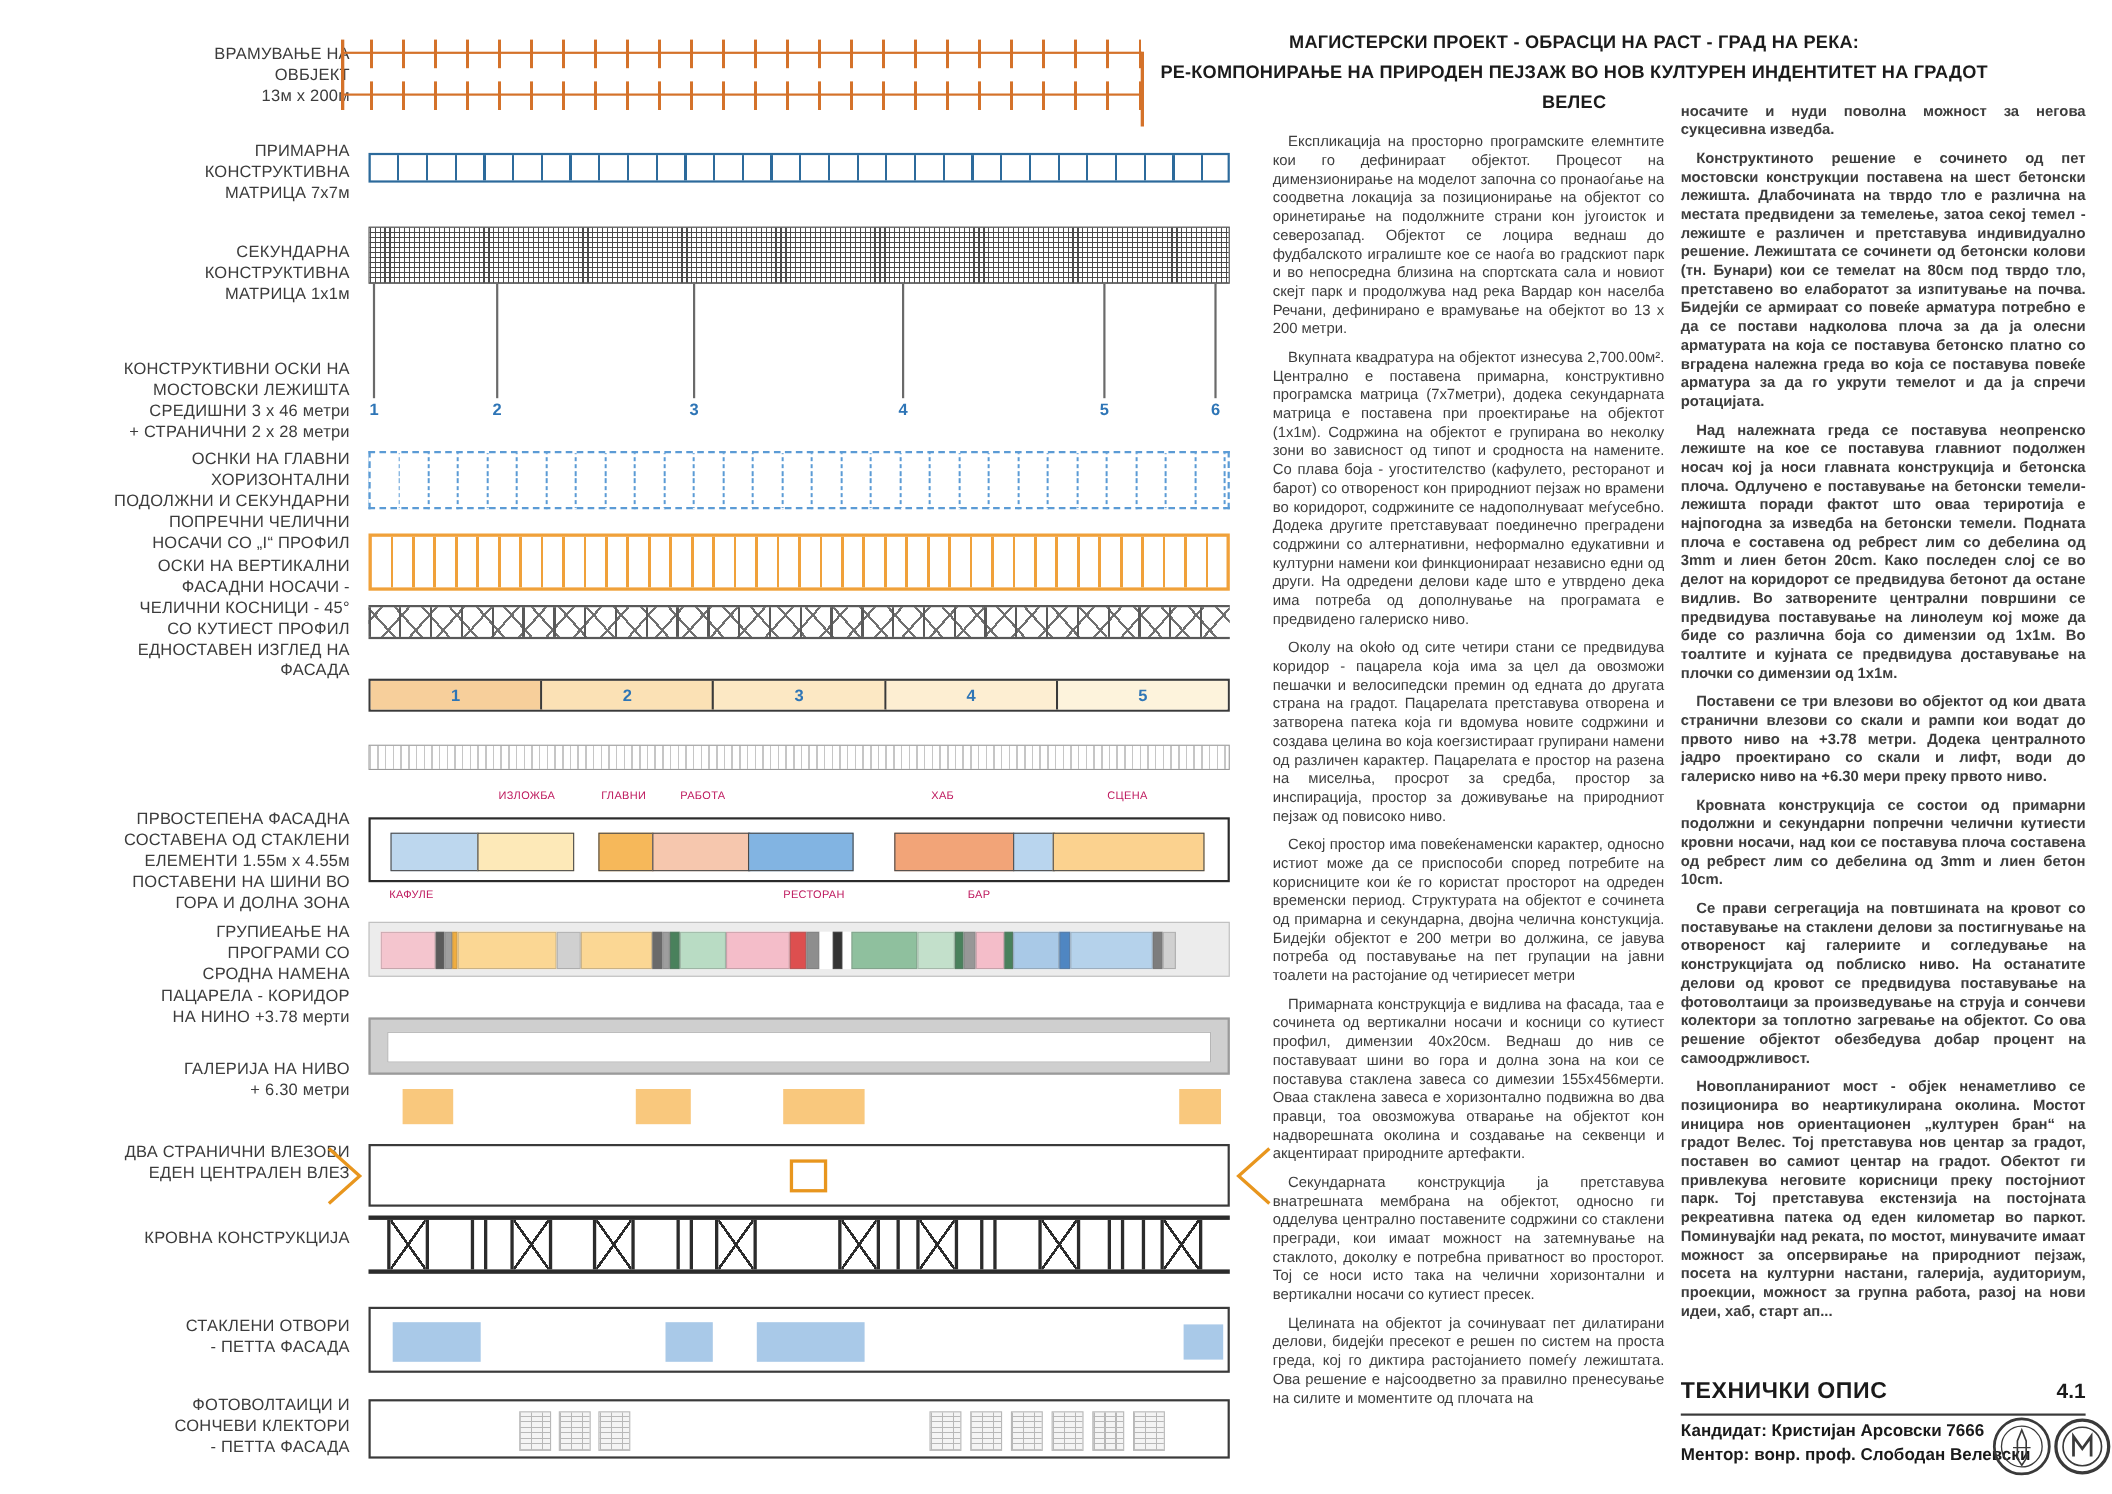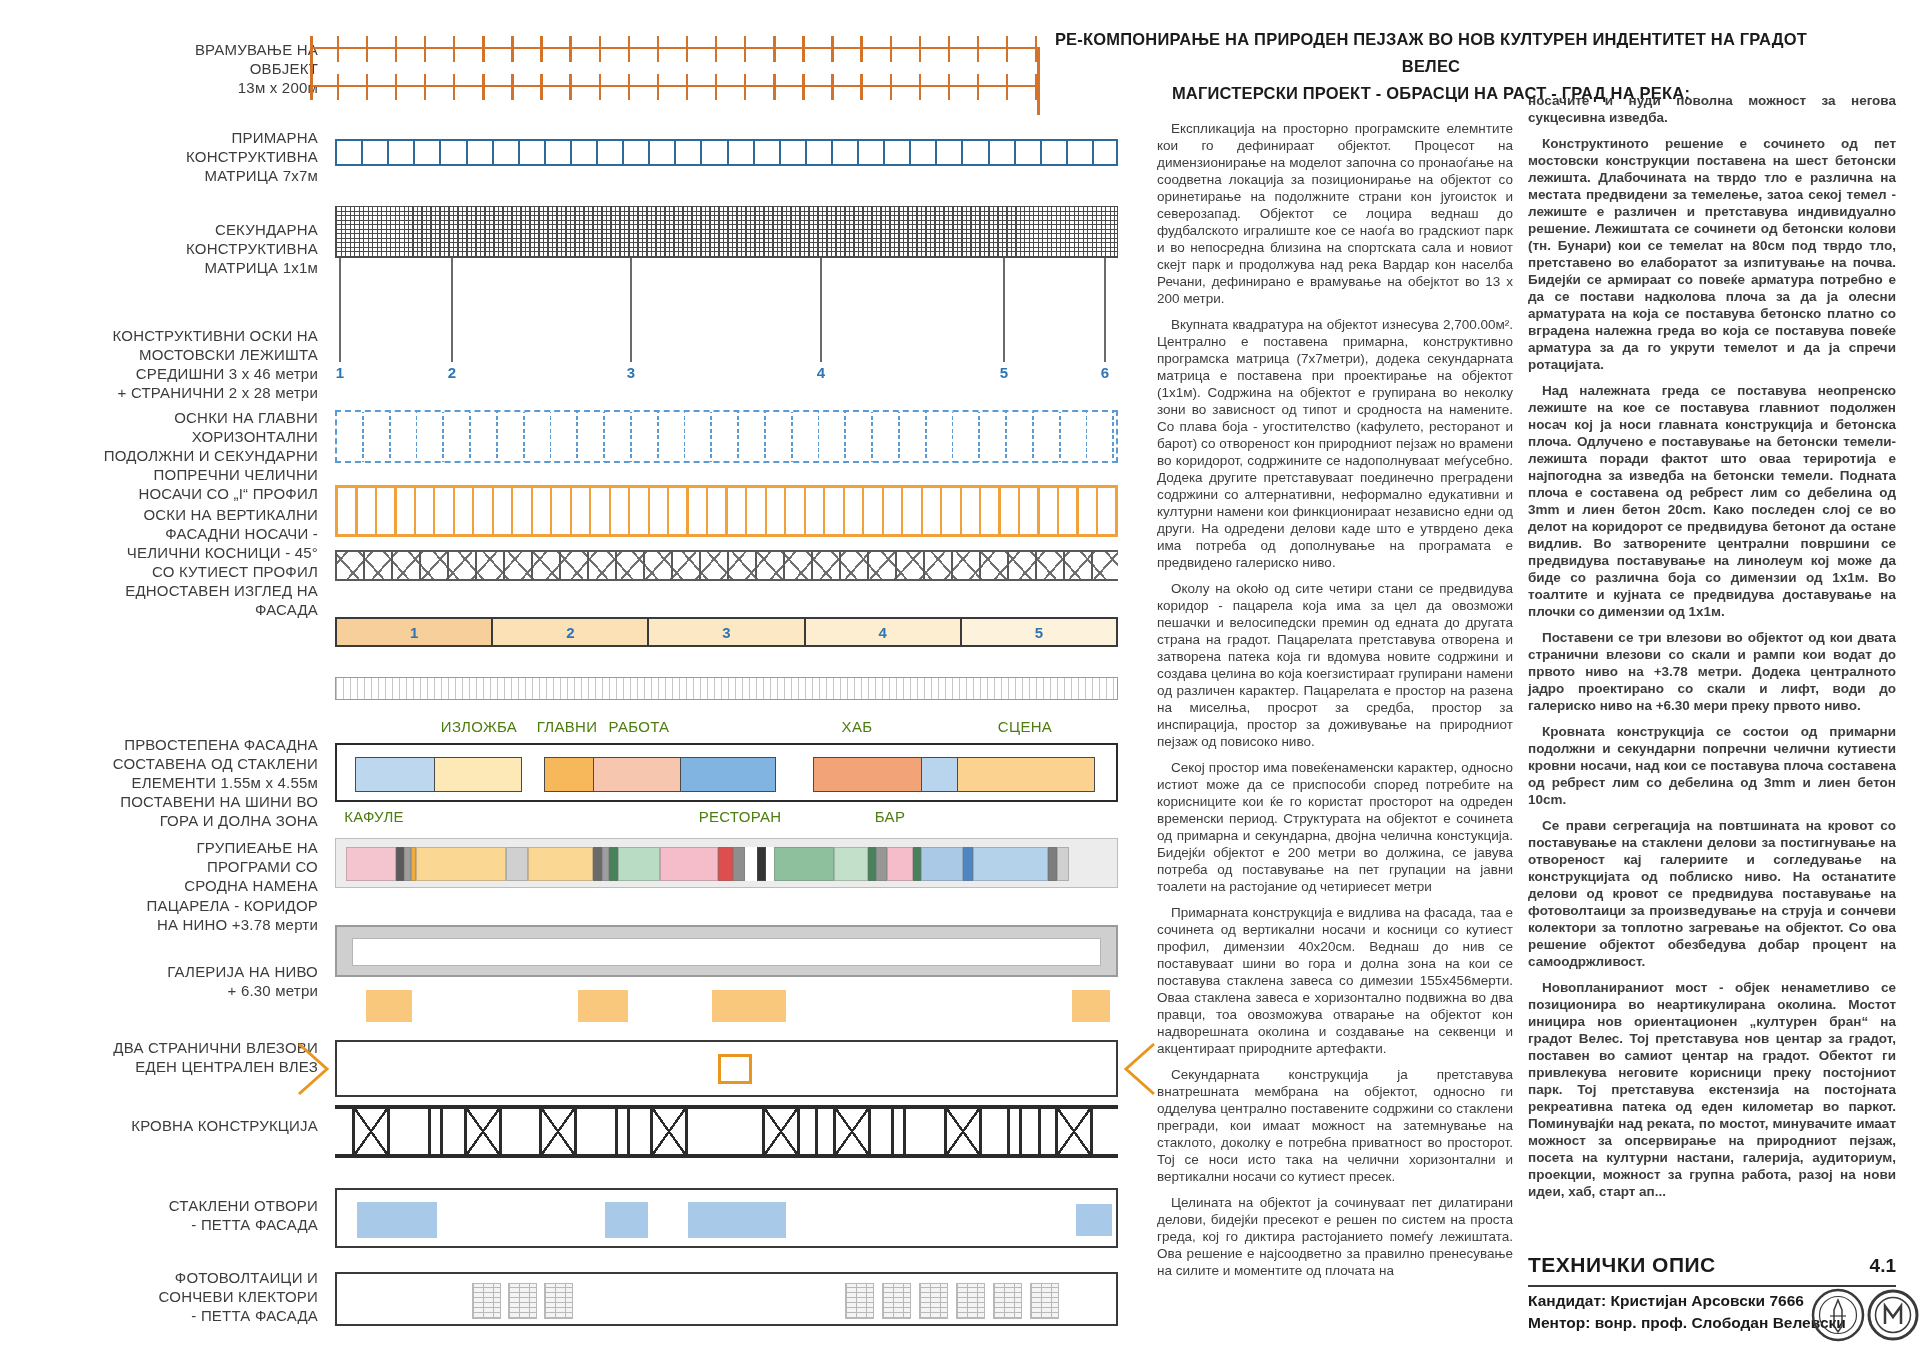--- a/index.html
+++ b/index.html
@@ -60,21 +60,21 @@
   .fivebar .seg:nth-child(4){background:#fdeed2;}
   .fivebar .seg:nth-child(5){background:#fdf3dc;}
 
   
   .hatchbar{left:335px;top:677px;width:783px;height:23px;border:1px solid #9a9a9a;
       background:repeating-linear-gradient(90deg,#c6c6c6 0 1.3px,transparent 1.3px 7px);}
 
   
   .progbar{left:335px;top:743px;width:783px;height:59px;border:2px solid #2b2b2b;background:#fff;}
   .pblock{position:absolute;top:12px;height:35px;border:1.5px solid #4a4a4a;box-sizing:border-box;}
-  .plabel{position:absolute;transform:translateX(-50%);font-size:15px;color:#4d7c0f;
+  .plabel{position:absolute;transform:translateX(-50%);font-size:10px;color:#be185d;
       letter-spacing:.3px;white-space:nowrap;}
 
   
   .detailbar{left:335px;top:838px;width:783px;height:50px;border:1px solid #bdbdbd;background:#ececec;}
   .dstrip{position:absolute;left:10px;top:8px;height:34px;display:flex;}
   .dstrip i{display:block;height:34px;box-shadow:inset 0 0 0 1px rgba(110,110,110,.35);}
 
   
   .corridor{left:335px;top:925px;width:783px;height:52px;border:2px solid #9a9a9a;background:#cfcfcf;}
   .corridor .inner{position:absolute;left:15px;right:15px;top:11px;height:26px;background:#fff;
@@ -325,22 +325,22 @@
     <div class="pvp" style="left:207px"></div>
     <div class="pvp" style="left:508px"></div>
       <div class="pvp" style="left:545px"></div>
     <div class="pvp" style="left:582px"></div>
       <div class="pvp" style="left:619px"></div>
     <div class="pvp" style="left:656px"></div>
       <div class="pvp" style="left:693px"></div>
   </div>
 
   <div class="title">
+    <div>МАГИСТЕРСКИ ПРОЕКТ - ОБРАСЦИ НА РАСТ - ГРАД НА РЕКА:</div>
     <div>РЕ-КОМПОНИРАЊЕ НА ПРИРОДЕН ПЕЈЗАЖ ВО НОВ КУЛТУРЕН ИНДЕНТИТЕТ НА ГРАДОТ ВЕЛЕС</div>
-    <div>МАГИСТЕРСКИ ПРОЕКТ - ОБРАСЦИ НА РАСТ - ГРАД НА РЕКА:</div>
   </div>
 
   <div class="col" id="col1">
     <p>Експликација на просторно програмските елемнтите кои го дефинираат објектот. Процесот на димензионирање на моделот започна со пронаоѓање на соодветна локација за позиционирање на објектот со оринетирање на подолжните страни кон југоисток и северозапад. Објектот се лоцира веднаш до фудбалското игралиште кое се наоѓа во градскиот парк и во непосредна близина на спортската сала и новиот скејт парк и продолжува над река Вардар кон населба Речани, дефинирано е врамување на обејктот во 13 х 200 метри.</p>
     <p>Вкупната квадратура на објектот изнесува 2,700.00м². Централно е поставена примарна, конструктивно програмска матрица (7х7метри), додека секундарната матрица е поставена при проектирање на објектот (1х1м). Содржина на објектот е групирана во неколку зони во зависност од типот и сродноста на намените. Со плава боја - угостителство (кафулето, ресторанот и барот) со отвореност кон природниот пејзаж но врамени во коридорот, содржините се надополнуваат меѓусебно. Додека другите претставуваат поединечно преградени содржини со алтернативни, неформално едукативни и културни намени кои финкционираат независно едни од други. На одредени делови каде што е утврдено дека има потреба од дополнување на програмата е предвидено галериско ниво.</p>
     <p>Околу на około од сите четири стани се предвидува коридор - пацарела која има за цел да овозможи пешачки и велосипедски премин од едната до другата страна на градот. Пацарелата претставува отворена и затворена патека која ги вдомува новите содржини и создава целина во која коегзистираат групирани намени од различен карактер. Пацарелата е простор на разена на миселња, просрот за средба, простор за инспирација, простор за доживување на природниот пејзаж од повисоко ниво.</p>
     <p>Секој простор има повеќенаменски карактер, односно истиот може да се приспособи според потребите на корисниците кои ќе го користат просторот на одреден временски период. Структурата на објектот е сочинета од примарна и секундарна, двојна челична констукција. Бидејќи објектот е 200 метри во должина, се јавува потреба од поставување на пет групации на јавни тоалети на растојание од четириесет метри</p>
     <p>Примарната конструкција е видлива на фасада, таа е сочинета од вертикални носачи и косници со кутиест профил, димензии 40х20см. Веднаш до нив се поставуваат шини во гора и долна зона на кои се поставува стаклена завеса со димезии 155х456мерти. Оваа стаклена завеса е хоризонтално подвижна во два правци, тоа овозможува отварање на објектот кон надворешната околина и создавање на секвенци и акцентираат природните артефакти.</p>
     <p>Секундарната конструкција ја претставува внатрешната мембрана на објектот, односно ги одделува централно поставените содржини со стаклени прегради, кои имаат можност на затемнување на стаклото, доколку е потребна приватност во просторот. Тој се носи исто така на челични хоризонтални и вертикални носачи со кутиест пресек.</p>
     <p>Целината на објектот ја сочинуваат пет дилатирани делови, бидејќи пресекот е решен по систем на проста греда, кој го диктира растојанието помеѓу лежиштата. Ова решение е најсоодветно за правилно пренесување на силите и моментите од плочата на</p>

